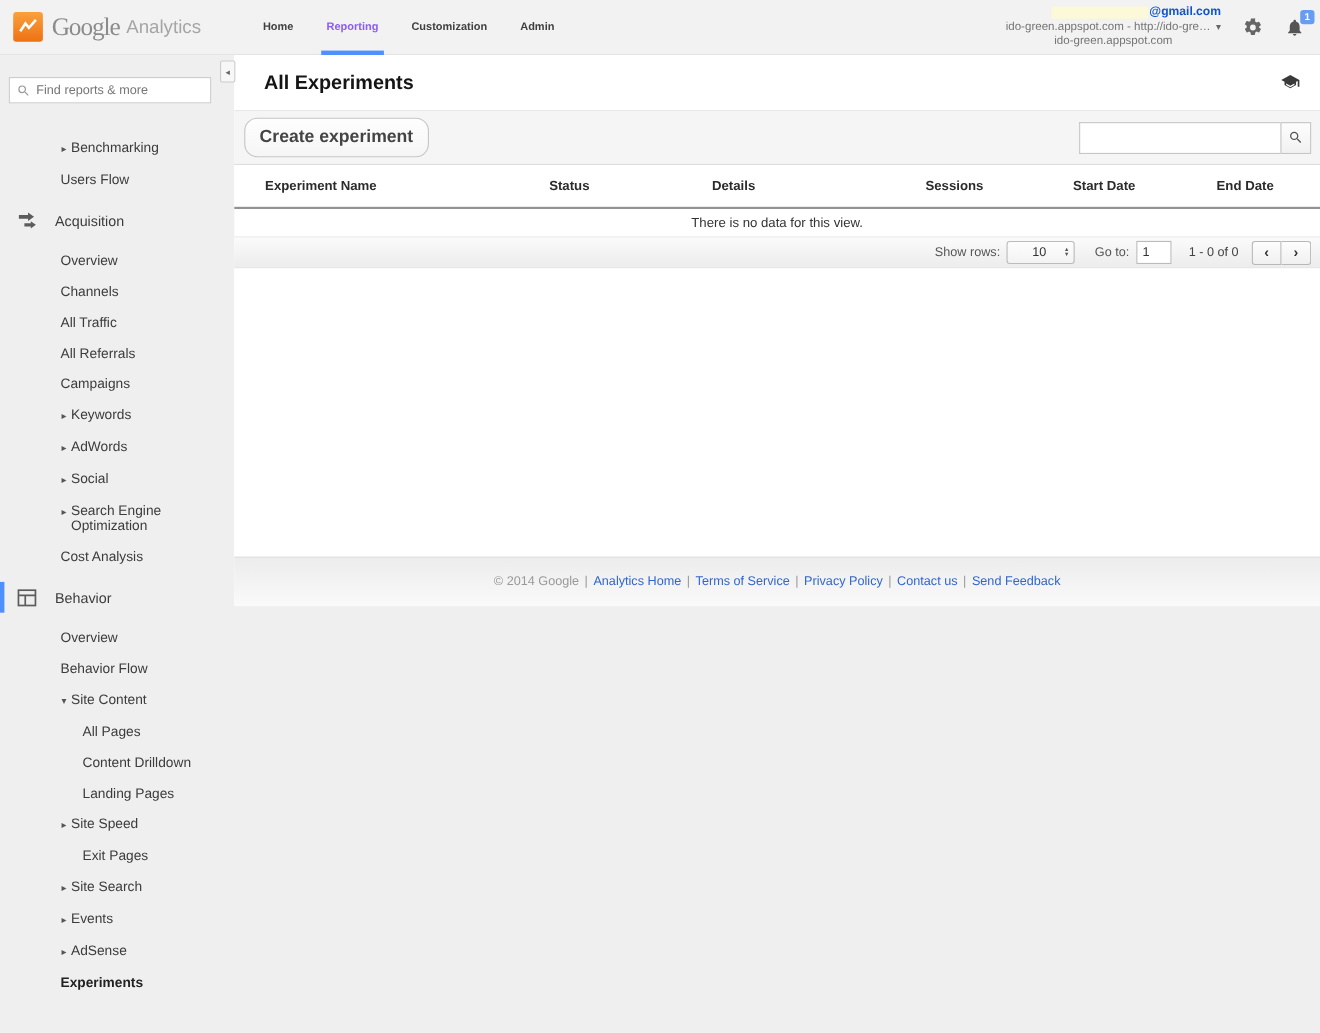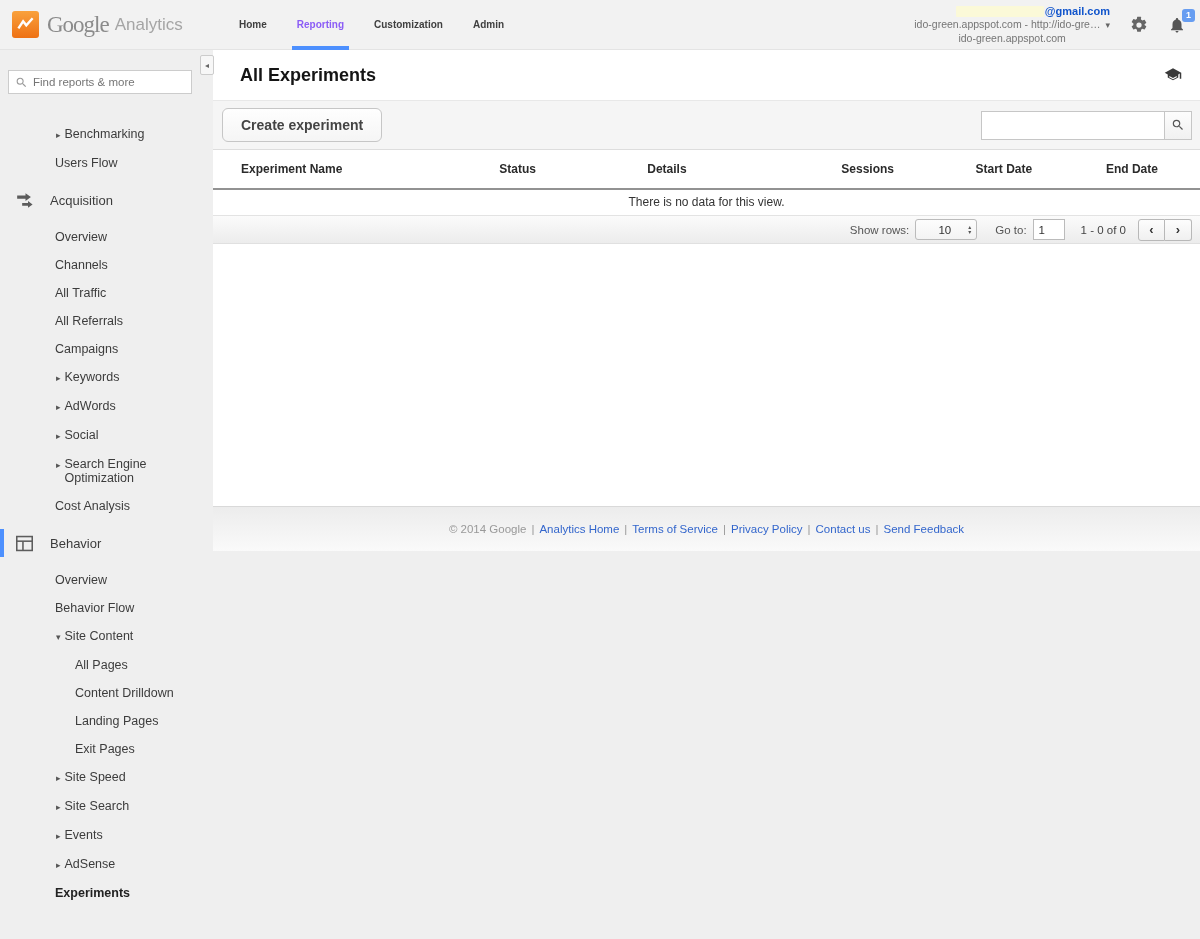--- a/index.html
+++ b/index.html
@@ -94,22 +94,22 @@
   .panel { background:#fff; }
   .title-bar { height:50px; background:#fff; display:flex; align-items:center; padding:0 16px 0 27px; }
   .title-bar h1 { font-size:18px; color:#151515; font-weight:bold; letter-spacing:0; }
   .grad-cap { margin-left:auto; cursor:pointer; }
 
   .toolbar {
     height:50px; background:#f5f5f5; border-top:1px solid #e8e8e8; border-bottom:1px solid #ddd;
     display:flex; align-items:center; padding:0 8px 0 9px;
   }
   .create-btn {
-    background:linear-gradient(#fefefe,#f5f5f5); border:1px solid #c6c6c6; border-radius:6px;
-    font-size:14px; font-weight:bold; color:#444; padding:8px 18px; cursor:pointer;
+    background:linear-gradient(#fefefe,#f5f5f5); border:1px solid #c6c6c6; border-radius:12px;
+    font-size:16px; font-weight:bold; color:#444; padding:8px 13px; cursor:pointer;
     font-family:"Liberation Sans", sans-serif;
   }
   .tb-search { margin-left:auto; display:flex; }
   .tb-search input {
     width:183px; height:29px; border:1px solid #c6c6c6; border-right:none; background:#fff;
     outline:none; padding:0 6px; font-size:12px; font-family:"Liberation Sans", sans-serif;
   }
   .tb-search .search-btn {
     width:28px; height:29px; border:1px solid #c6c6c6; background:linear-gradient(#fdfdfd,#f1f1f1);
     display:flex; align-items:center; justify-content:center; cursor:pointer;
@@ -248,22 +248,22 @@
             </svg>
           </span>
           <span>Behavior</span>
         </div>
         <div class="sb-item"><span class="lbl">Overview</span></div>
         <div class="sb-item"><span class="lbl">Behavior Flow</span></div>
         <div class="sb-item toggle"><span class="arrow">▾</span><span class="lbl">Site Content</span></div>
         <div class="sb-item lvl2"><span class="lbl">All Pages</span></div>
         <div class="sb-item lvl2"><span class="lbl">Content Drilldown</span></div>
         <div class="sb-item lvl2"><span class="lbl">Landing Pages</span></div>
+        <div class="sb-item toggle"><span class="arrow">▸</span><span class="lbl">Site Speed</span></div>
         <div class="sb-item lvl2"><span class="lbl">Exit Pages</span></div>
-        <div class="sb-item toggle"><span class="arrow">▸</span><span class="lbl">Site Speed</span></div>
         <div class="sb-item toggle"><span class="arrow">▸</span><span class="lbl">Site Search</span></div>
         <div class="sb-item toggle"><span class="arrow">▸</span><span class="lbl">Events</span></div>
         <div class="sb-item toggle"><span class="arrow">▸</span><span class="lbl">AdSense</span></div>
         <div class="sb-item current"><span class="lbl">Experiments</span></div>
         <div class="sb-item"></div>
       </div>
   </div>
 
   <div class="divider">
     <div class="collapse-btn">◂</div>

